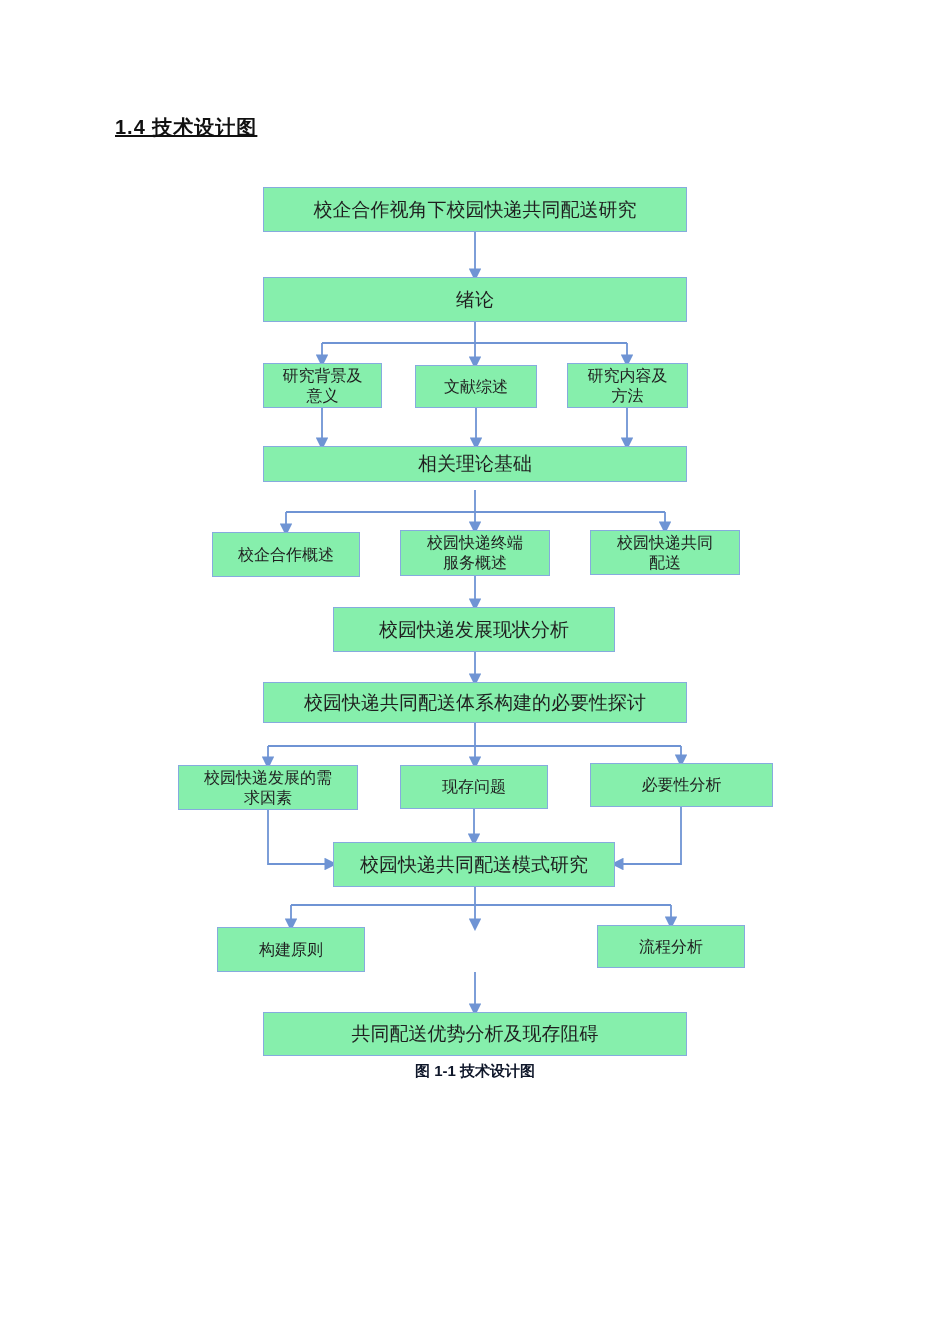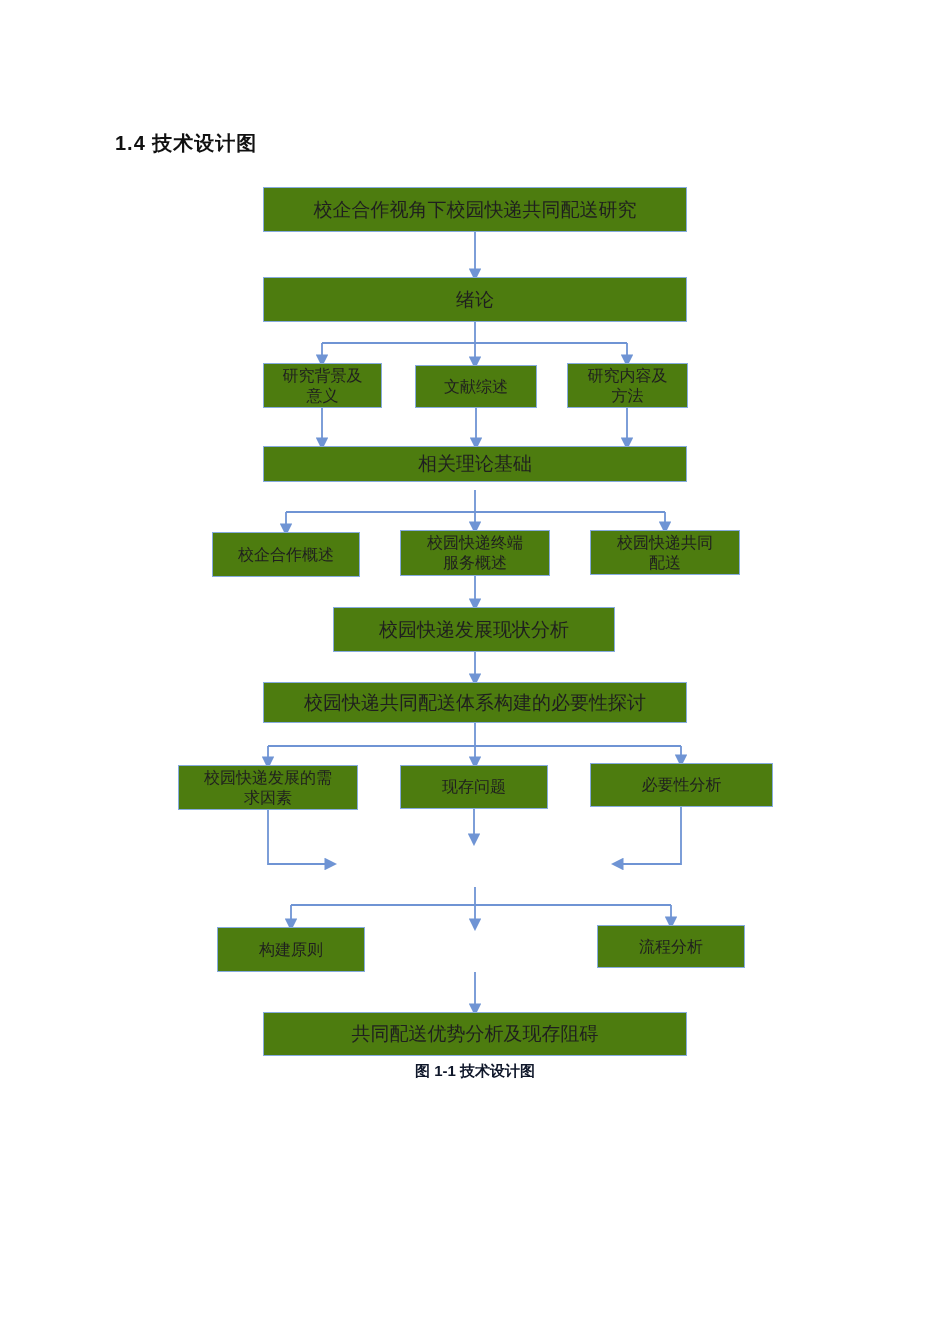--- a/index.html
+++ b/index.html
@@ -12,32 +12,33 @@
   body{
     width:950px;height:1344px;
     background:var(--background);
     font-family:"Liberation Sans", sans-serif;
     color:var(--text);
     position:relative;
     overflow:hidden;
   }
   .page{position:relative;width:950px;height:1344px;}
   .heading{
-    position:absolute;left:115px;top:130px;
+    position:absolute;left:115px;top:114px;
     font-size:20px;font-weight:bold;color:#111;
     letter-spacing:1px;
+    text-decoration:underline;
   }
   .caption{
     position:absolute;left:0;top:1062px;width:950px;
     text-align:center;font-size:15px;font-weight:bold;color:#0f172a;
   }
   .node{
     position:absolute;
     border:1.5px solid var(--box-border);
-    background:#4d7c0f;
+    background:#86efac;
     display:flex;align-items:center;justify-content:center;
     text-align:center;
     white-space:pre-line;
     font-family:"Liberation Serif","DejaVu Serif",serif;
     color:var(--text);
     line-height:1.25;
     box-sizing:border-box;
   }
   .node.lg{font-size:19px;}
   .node.sm{font-size:16px;}
@@ -112,19 +113,20 @@
   <div class="node sm" style="left:400px;top:530px;width:150px;height:46px">校园快递终端
 服务概述</div>
   <div class="node sm" style="left:590px;top:530px;width:150px;height:45px">校园快递共同
 配送</div>
   <div class="node lg" style="left:333px;top:607px;width:282px;height:45px">校园快递发展现状分析</div>
   <div class="node lg" style="left:263px;top:682px;width:424px;height:41px">校园快递共同配送体系构建的必要性探讨</div>
   <div class="node sm" style="left:178px;top:765px;width:180px;height:45px">校园快递发展的需
 求因素</div>
   <div class="node sm" style="left:400px;top:765px;width:148px;height:44px">现存问题</div>
   <div class="node sm" style="left:590px;top:763px;width:183px;height:44px">必要性分析</div>
+  <div class="node lg" style="left:333px;top:842px;width:282px;height:45px">校园快递共同配送模式研究</div>
   <div class="node sm" style="left:217px;top:927px;width:148px;height:45px">构建原则</div>
   <div class="node sm" style="left:597px;top:925px;width:148px;height:43px">流程分析</div>
   <div class="node lg" style="left:263px;top:1012px;width:424px;height:44px">共同配送优势分析及现存阻碍</div>
 
   <div class="caption">图 1-1 技术设计图</div>
 
 </div>
 
 </body></html>

